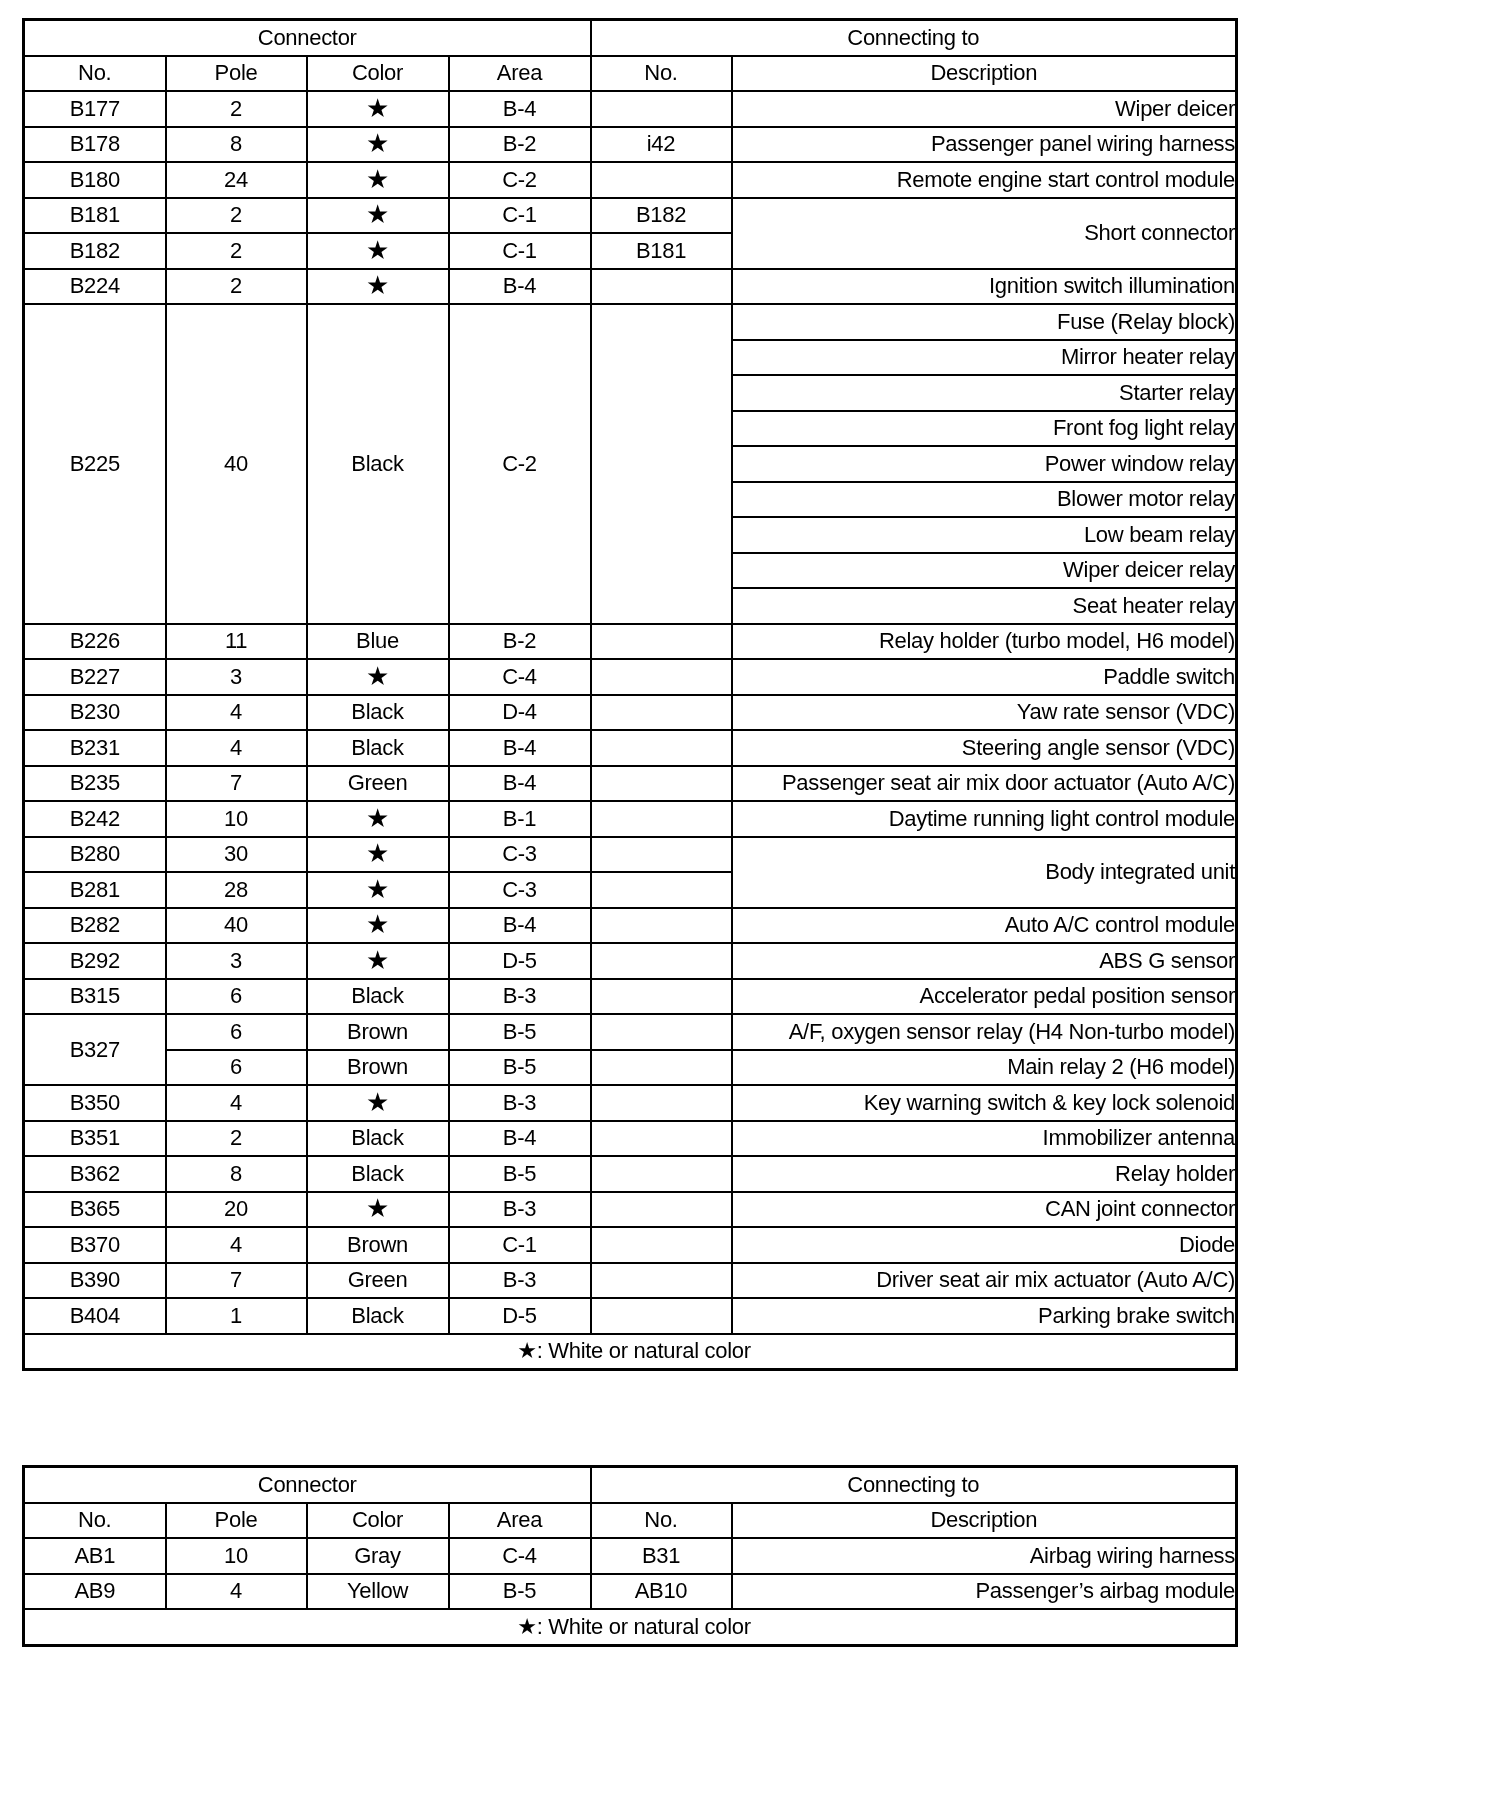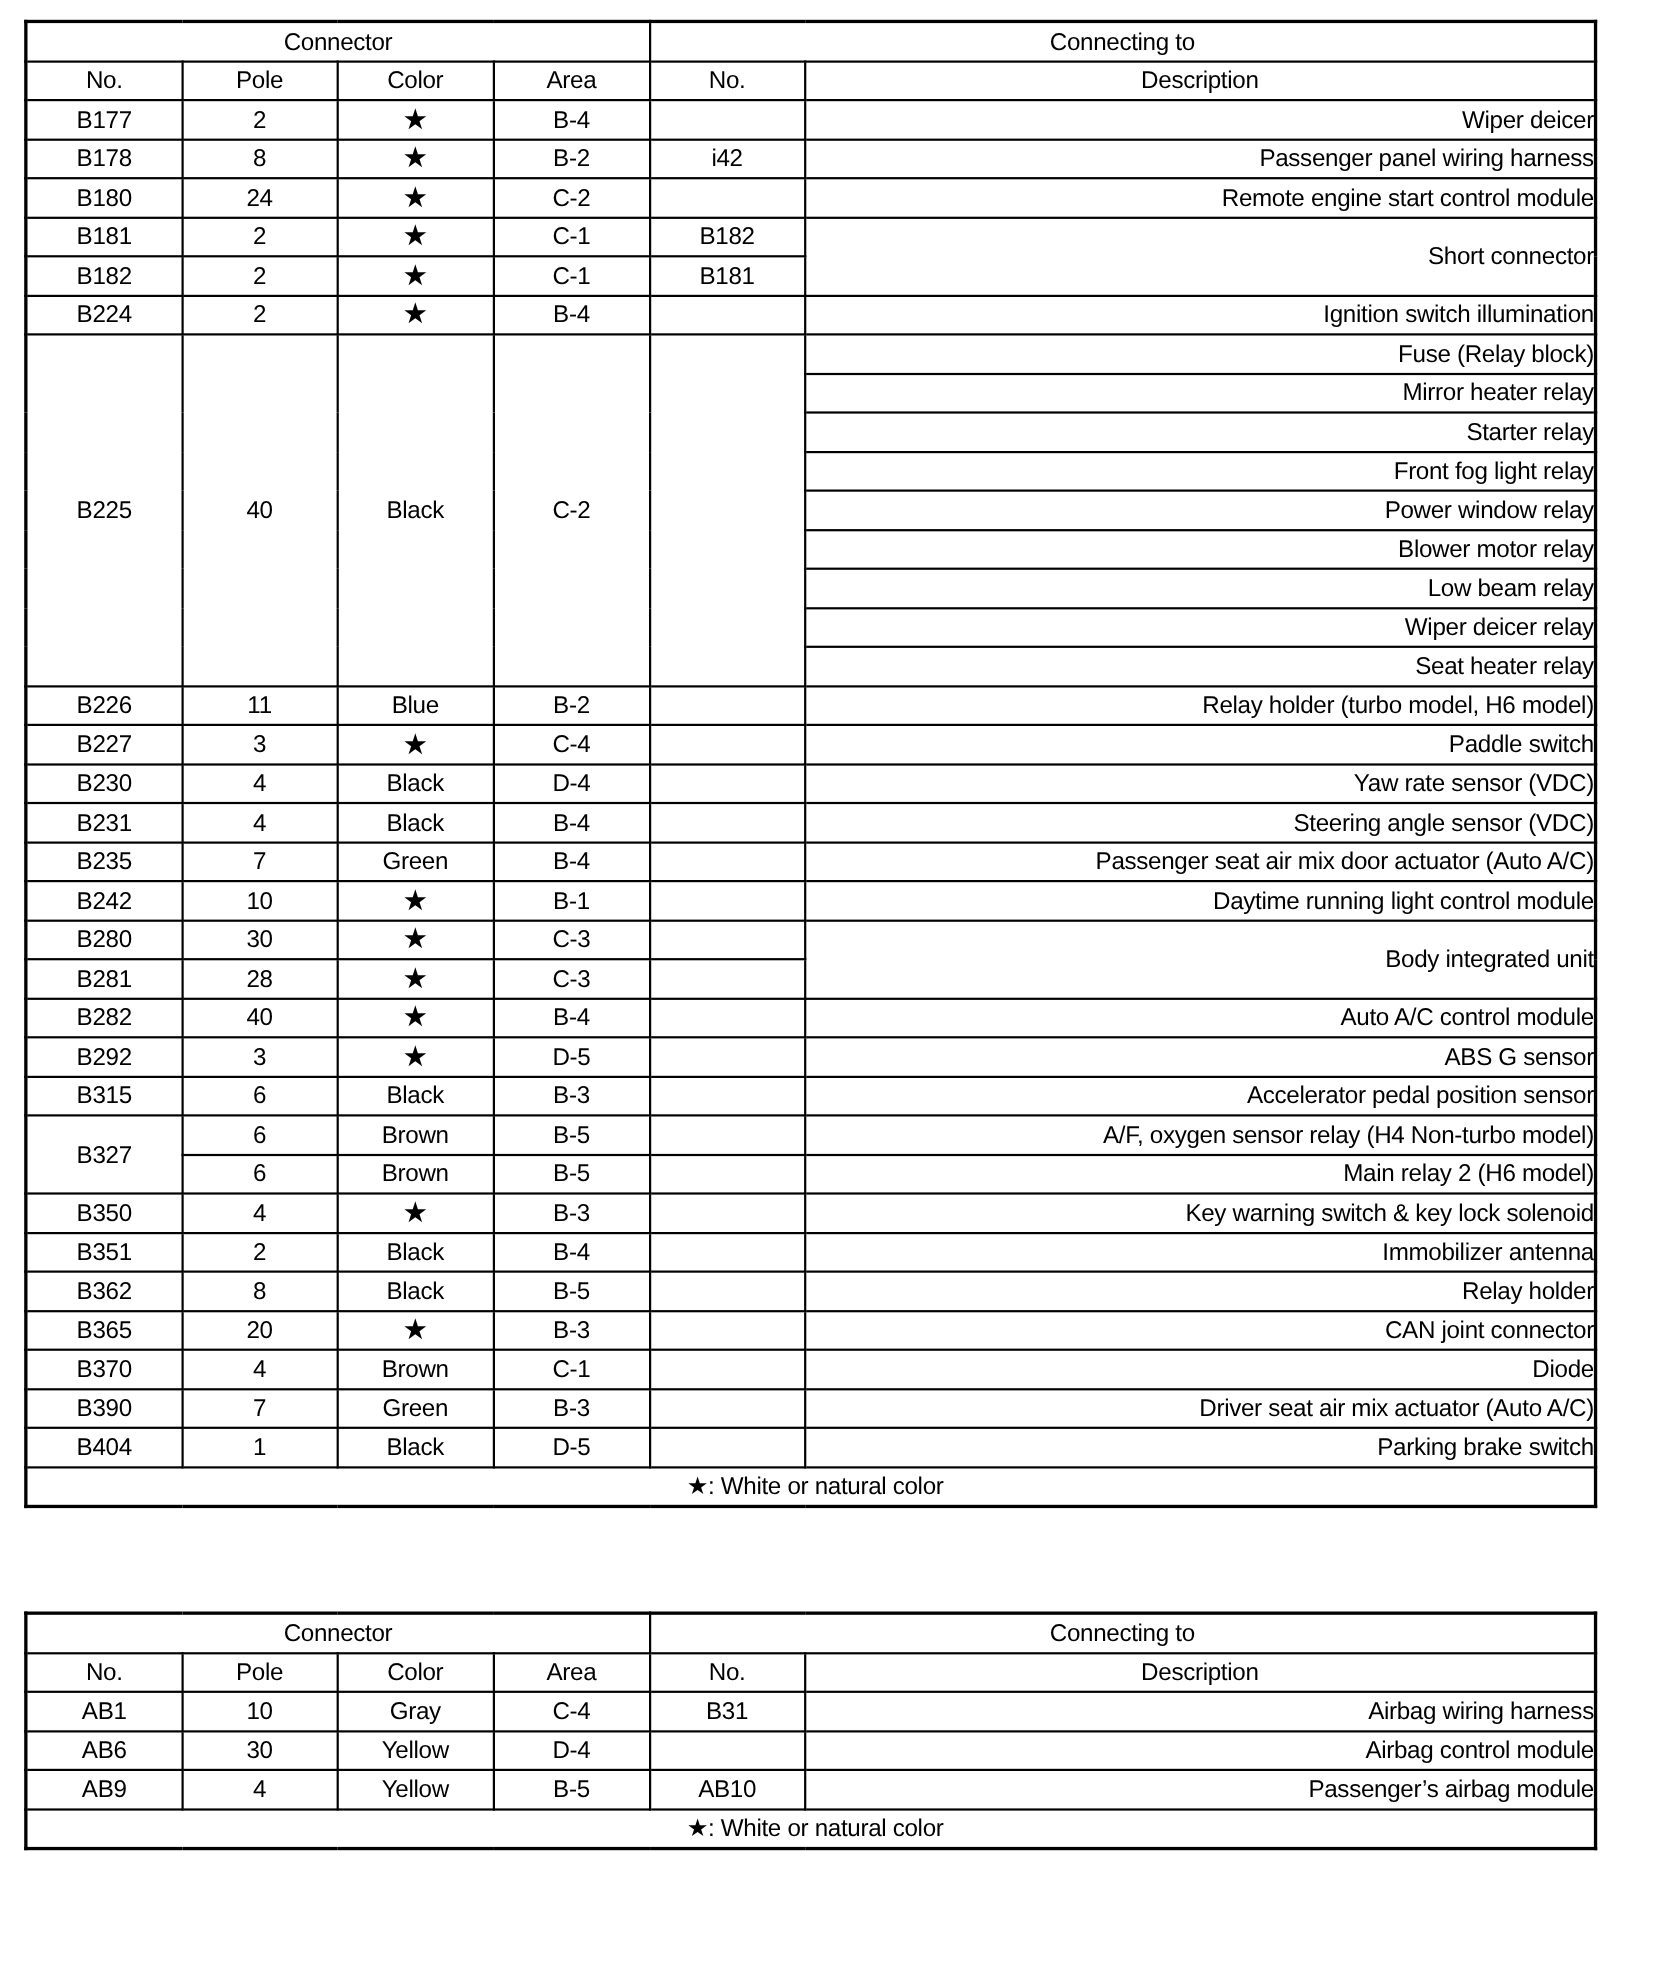--- a/index.html
+++ b/index.html
@@ -1,18 +1,18 @@
 <!DOCTYPE html>
 <html><head>
 <meta charset="utf-8">
 <style>
   html, body { margin: 0; padding: 0; background: #ffffff; }
   body { width: 1504px; height: 1800px; position: relative; overflow: hidden;
          font-family: "Liberation Sans", sans-serif; color: #000; }
-  table.conn { position: absolute; left: 22px; width: 1430px; border-collapse: collapse;
+  table.conn { position: absolute; left: 22px; width: 1216px; border-collapse: collapse;
                table-layout: fixed; border: 3px solid #000; }
   table.conn td, table.conn th { border: 2px solid #000; padding: 0; height: 33.5px;
                font-size: 22px; font-weight: normal; text-align: center; vertical-align: middle;
                white-space: nowrap; overflow: hidden; letter-spacing: -0.3px; }
   table.conn td.desc { text-align: right; padding-left: 10px; }
   table.conn td.foot { text-align: center; padding-left: 8px; }
   #t1 { top: 18px; }
   #t2 { top: 1465px; }
   .star { font-size: 26px; line-height: 1; }
 </style>
@@ -337,28 +337,20 @@
   <tbody>
     <tr>
       <td>AB1</td>
       <td>10</td>
       <td>Gray</td>
       <td>C-4</td>
       <td>B31</td>
       <td class="desc">Airbag wiring harness</td>
     </tr>
     <tr>
-      <td>AB6</td>
-      <td>30</td>
-      <td>Yellow</td>
-      <td>D-4</td>
-      <td></td>
-      <td class="desc">Airbag control module</td>
-    </tr>
-    <tr>
       <td>AB9</td>
       <td>4</td>
       <td>Yellow</td>
       <td>B-5</td>
       <td>AB10</td>
       <td class="desc">Passenger’s airbag module</td>
     </tr>
     <tr>
       <td colspan="6" class="foot">★: White or natural color</td>
     </tr>

